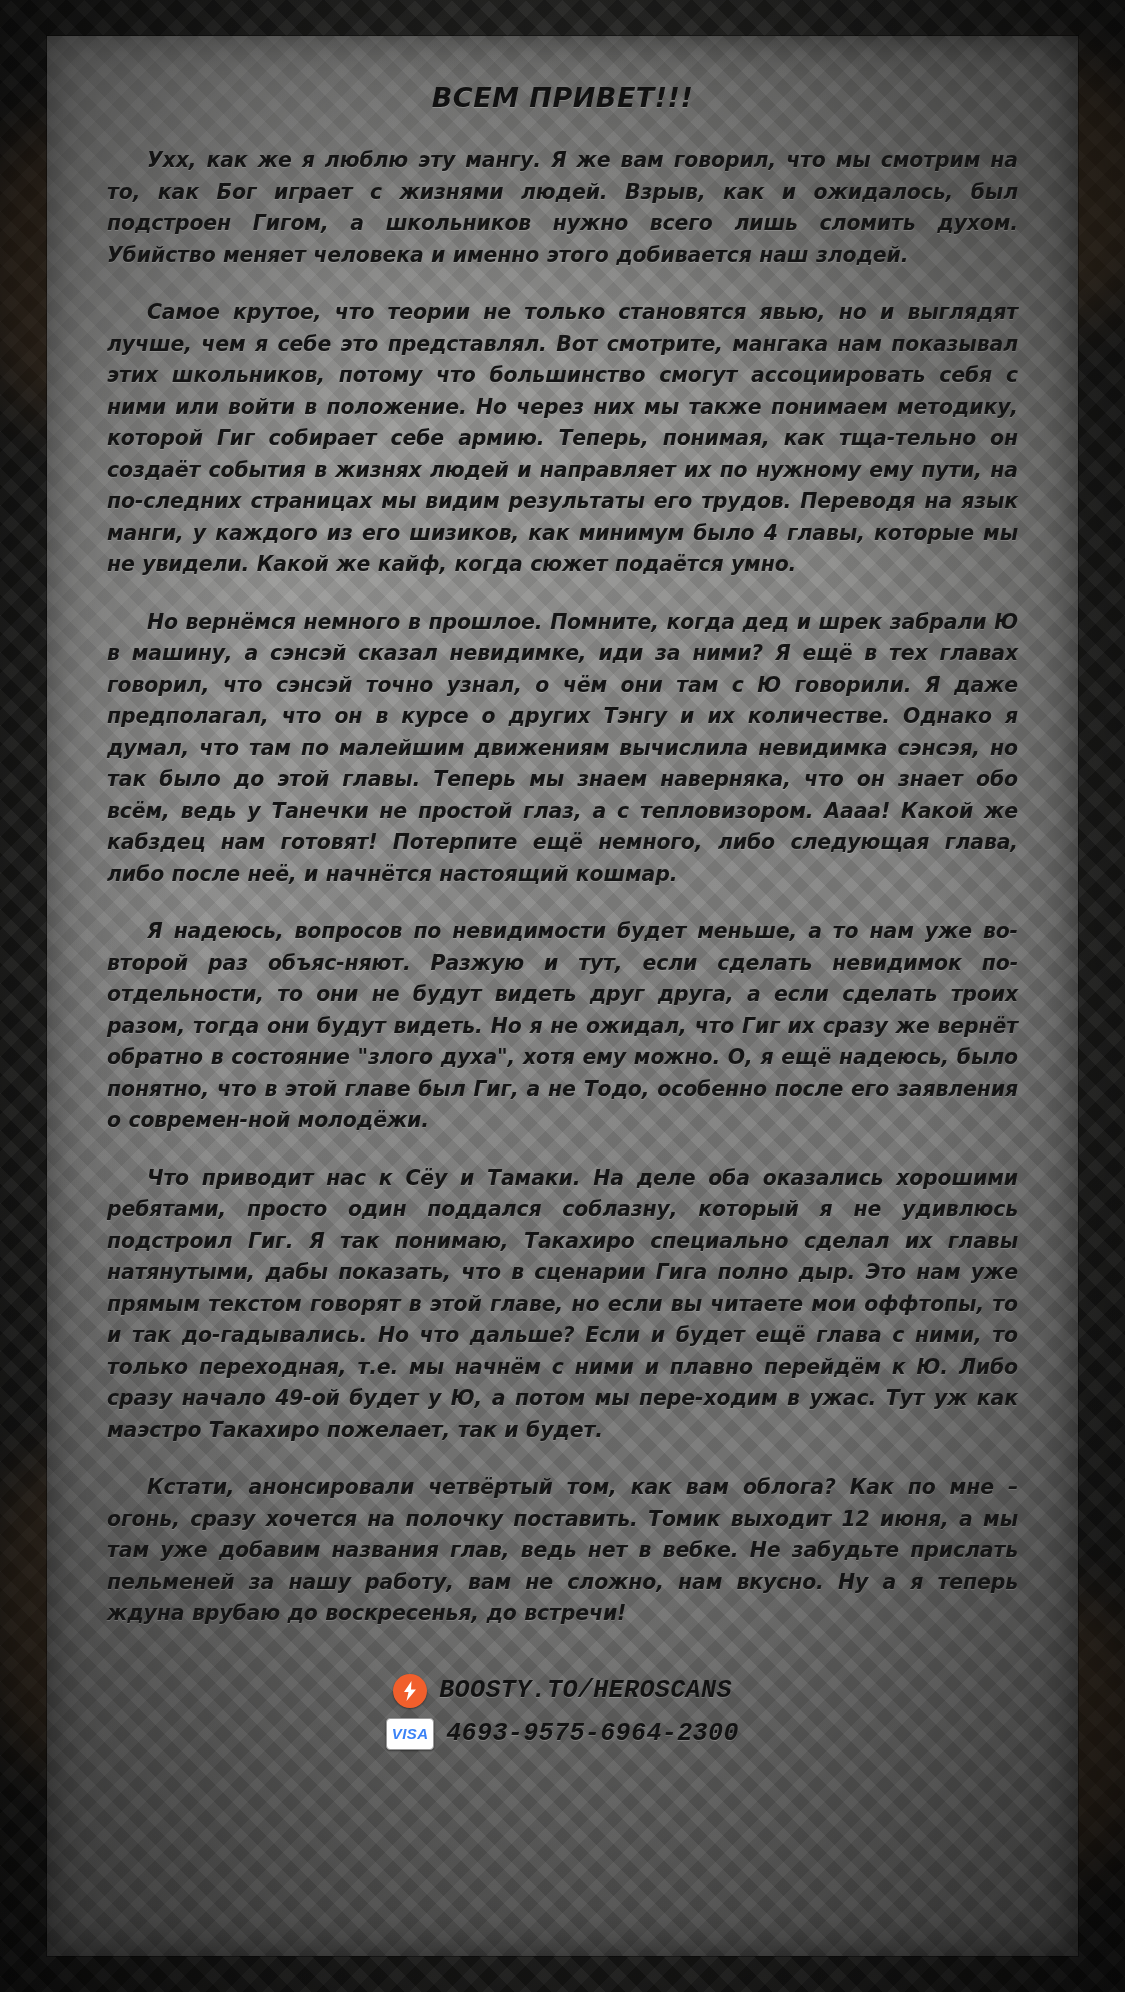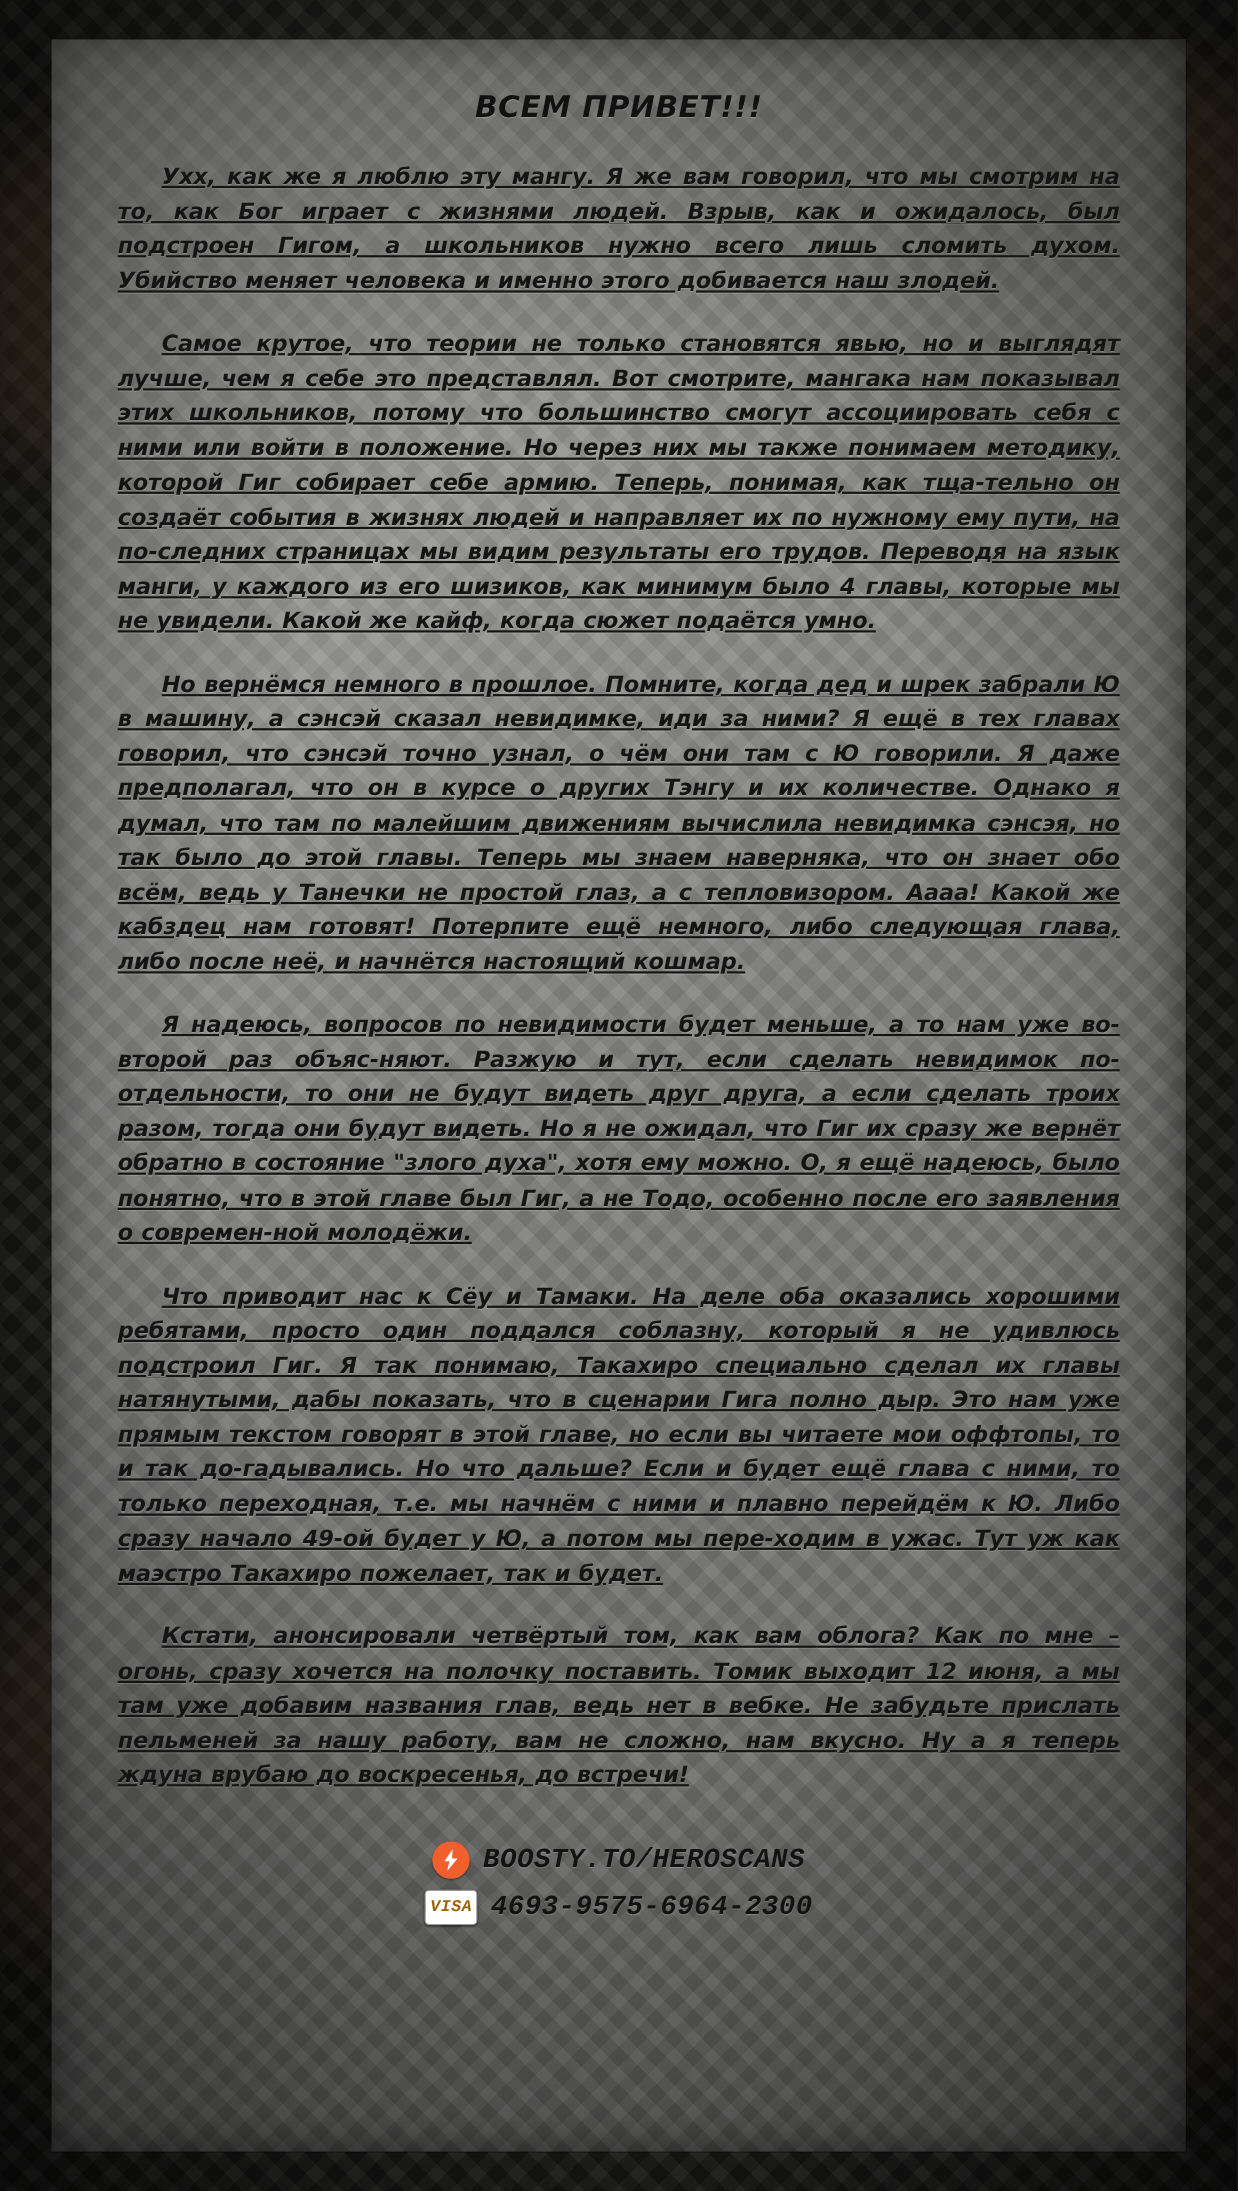--- a/index.html
+++ b/index.html
@@ -94,21 +94,20 @@
     font-weight: 700;
     font-style: italic;
     font-size: 20.4px;
     line-height: 31.5px;
     color: #141414;
     text-align: justify;
     text-justify: inter-word;
     letter-spacing: -0.1px;
     text-shadow: 0 1px 0 rgba(255,255,255,.16);
     word-spacing: 0.5px;
-    text-decoration: underline;
   }
   p.para:last-of-type { margin-bottom: 4px; }
 
   
   .credits {
     margin-top: 44px;
     display: flex;
     flex-direction: column;
     align-items: center;
     gap: 10px;
@@ -144,23 +143,23 @@
     justify-content: center;
     flex: 0 0 auto;
     box-shadow: 0 1px 2px rgba(0,0,0,.45);
   }
   .ico-boosty { background: #f15f2c; }
   .ico-qiwi   { background: #ff8c00; }
   .ico-tg     { background: #2aa3e0; }
   .ico-visa   {
     width: 46px; height: 30px; border-radius: 4px;
     background: #ffffff; border: 1px solid #9a9a9a;
-    font-family: Liberation Mono, monospace;
+    font-family: Liberation Sans, sans-serif;
     font-weight: 700; font-style: italic;
-    font-size: 15px; color: #a16207; letter-spacing: .5px;
+    font-size: 15px; color: #3b82f6; letter-spacing: .5px;
   }
   .ico svg { display: block; }
 </style>
 </head>
 <body>
 
 <div class="page">
 
   <div class="blotch" style="left:-30px;  top:120px;  width:190px; height:300px; background:#6b4a2a;"></div>
   <div class="blotch" style="right:-40px; top:60px;   width:200px; height:260px; background:#6e4f2d;"></div>

